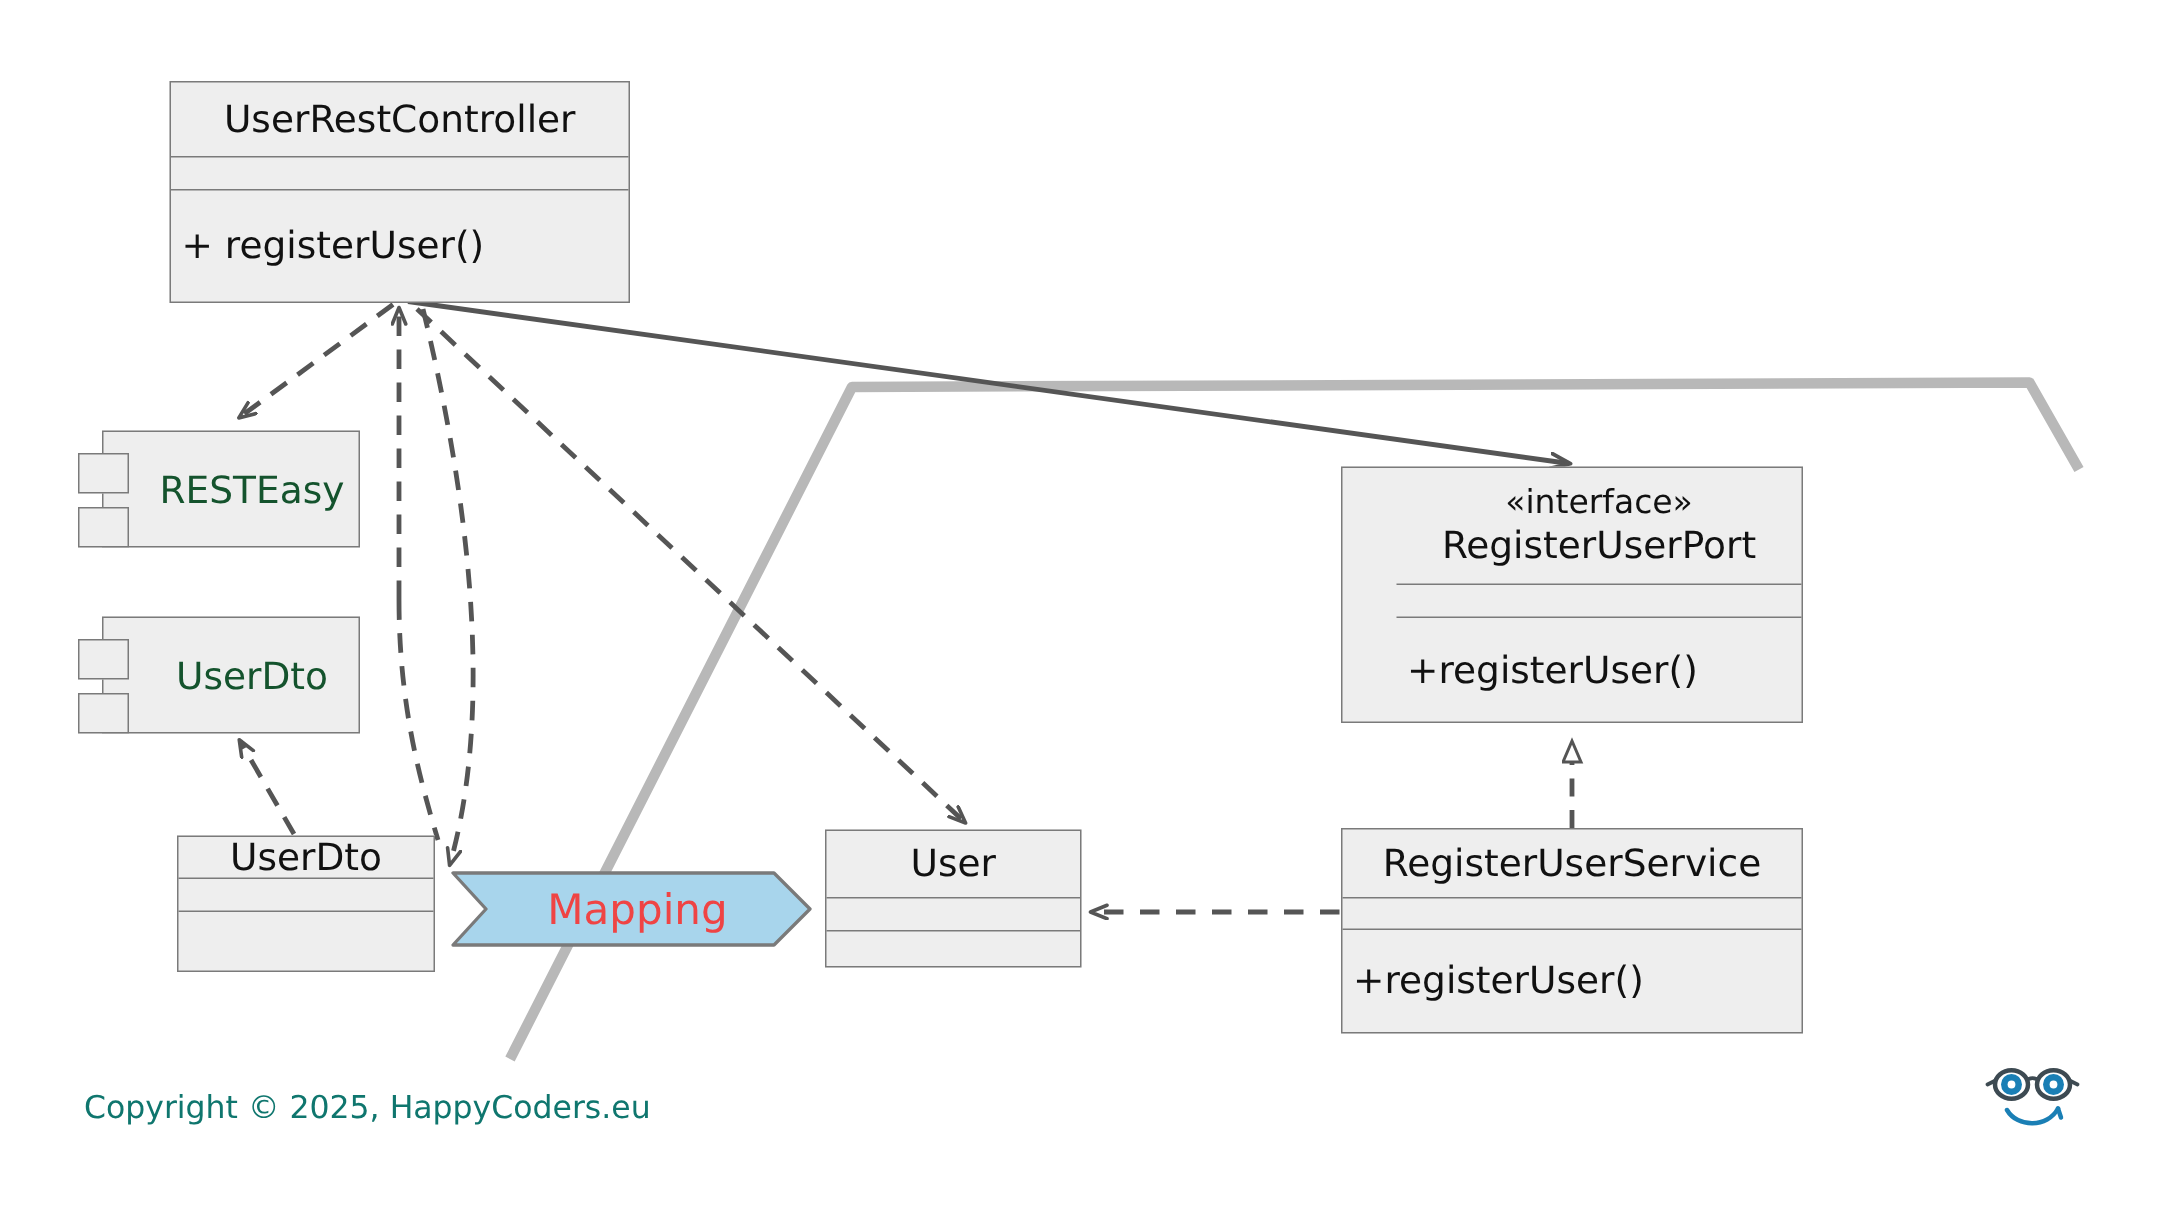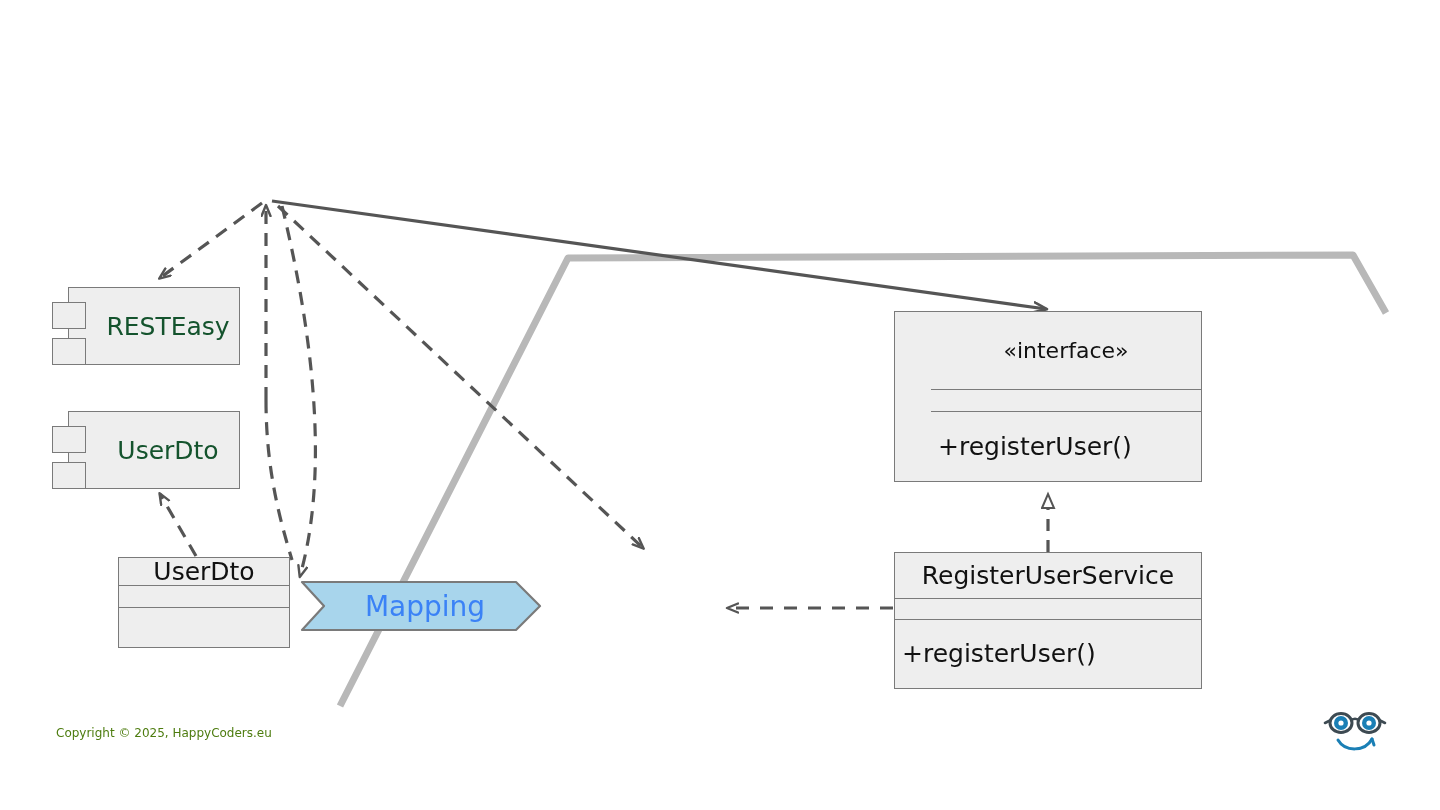--- a/index.html
+++ b/index.html
@@ -100,31 +100,31 @@
   #mapping-chevron .chevron-label {
     position: absolute;
     left: 0;
     top: 0;
     width: 100%;
     height: 100%;
     display: flex;
     align-items: center;
     justify-content: center;
     font-size: 28px;
-    color: #3b82f6;
+    color: #ef4444;
     padding-left: 8px;
     box-sizing: border-box;
   }
   
   #copyright {
     position: absolute;
     left: 56px;
     top: 726px;
-    font-size: 12px;
-    color: #4d7c0f;
+    font-size: 21px;
+    color: #0f766e;
   }
   #logo {
     position: absolute;
     left: 1322px;
     top: 706px;
     width: 72px;
     height: 52px;
   }
 </style>
 </head>
@@ -158,36 +158,46 @@
 
     <path d="M272,201 L1046,309" fill="none" stroke="#555555" stroke-width="3.2" marker-end="url(#open-arrow-solid)"></path>
 
     <path d="M196,556 L160,494" fill="none" stroke="#555555" stroke-width="3.2" stroke-dasharray="13,9" marker-end="url(#open-arrow)"></path>
 
     <path d="M1048,552 L1048,494" fill="none" stroke="#555555" stroke-width="3.2" stroke-dasharray="12,9" marker-end="url(#hollow-triangle)"></path>
 
     <path d="M893,608 L728,608" fill="none" stroke="#555555" stroke-width="3.2" stroke-dasharray="13,11" marker-end="url(#open-arrow)"></path>
   </svg>
 
+  <div class="uml-class" style="left:113px; top:54px; width:307px; height:148px;">
+    <div class="compartment name" style="height:50px;">
+      <span class="cls-title">UserRestController</span>
+    </div>
+    <div class="compartment attrs" style="height:22px;"></div>
+    <div class="compartment ops" style="flex:1;">
+      <span class="op-text">+ registerUser()</span>
+    </div>
+  </div>
 
   <div class="uml-component" style="left:68px; top:287px; width:172px; height:78px;">
     <span class="comp-tab top"></span>
     <span class="comp-tab bottom"></span>
     <span class="comp-label">RESTEasy</span>
   </div>
 
   <div class="uml-component" style="left:68px; top:411px; width:172px; height:78px;">
     <span class="comp-tab top"></span>
     <span class="comp-tab bottom"></span>
     <span class="comp-label">UserDto</span>
   </div>
 
   <div class="uml-class" style="left:894px; top:311px; width:308px; height:171px;padding-left:36px;">
     <div class="compartment name" style="height:78px;">
       <span class="stereotype">«interface»</span>
+      <span class="cls-title">RegisterUserPort</span>
     </div>
     <div class="compartment attrs" style="height:22px;"></div>
     <div class="compartment ops" style="flex:1;">
       <span class="op-text">+registerUser()</span>
     </div>
   </div>
 
   <div class="uml-class" style="left:894px; top:552px; width:308px; height:137px;">
     <div class="compartment name" style="height:46px;">
       <span class="cls-title">RegisterUserService</span>
@@ -199,20 +209,27 @@
   </div>
 
   <div class="uml-class" style="left:118px; top:557px; width:172px; height:91px;">
     <div class="compartment name" style="height:28px;">
       <span class="cls-title">UserDto</span>
     </div>
     <div class="compartment attrs" style="height:22px;"></div>
     <div class="compartment ops" style="flex:1;"></div>
   </div>
 
+  <div class="uml-class" style="left:550px; top:553px; width:171px; height:92px;">
+    <div class="compartment name" style="height:45px;">
+      <span class="cls-title">User</span>
+    </div>
+    <div class="compartment attrs" style="height:22px;"></div>
+    <div class="compartment ops" style="flex:1;"></div>
+  </div>
 
   <div id="mapping-chevron" style="left:300px; top:580px; width:242px; height:52px;">
     <svg width="242" height="52" viewBox="0 0 242 52">
       <polygon points="2,2 216,2 240,26 216,50 2,50 24,26" fill="#a8d5ec" stroke="#7a7a7a" stroke-width="2.2" stroke-linejoin="round"></polygon>
     </svg>
     <span class="chevron-label">Mapping</span>
   </div>
 
   <div id="copyright">Copyright © 2025, HappyCoders.eu</div>
 

